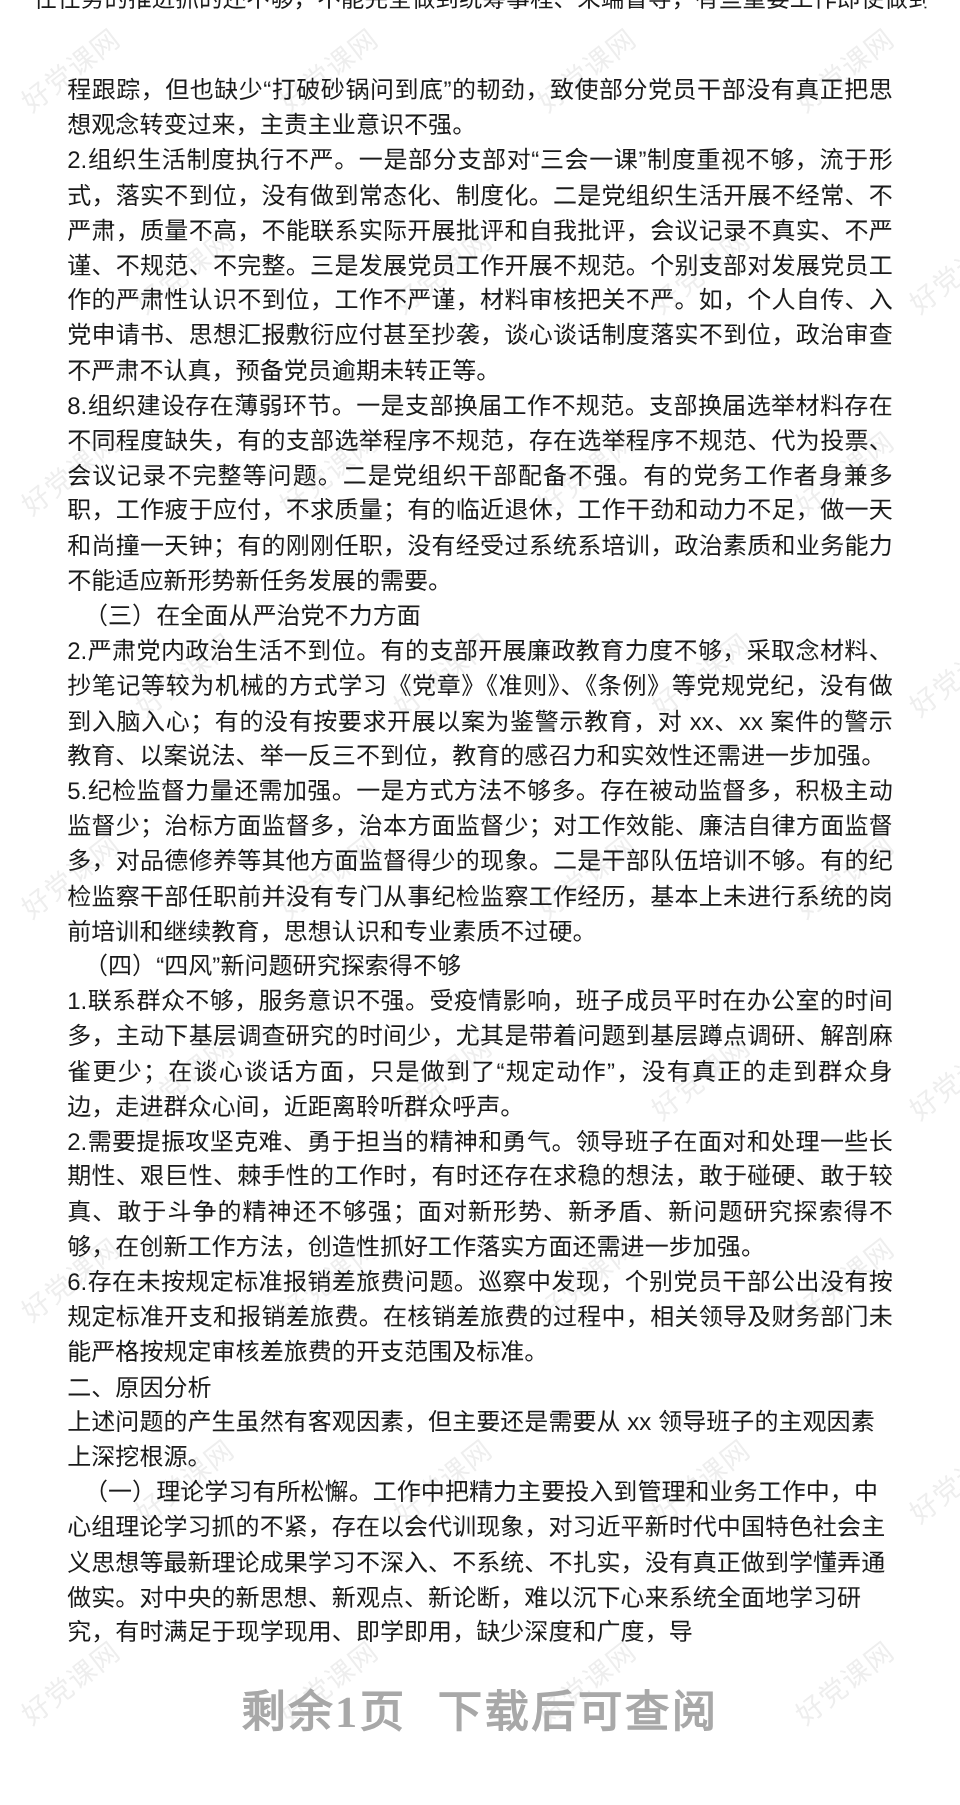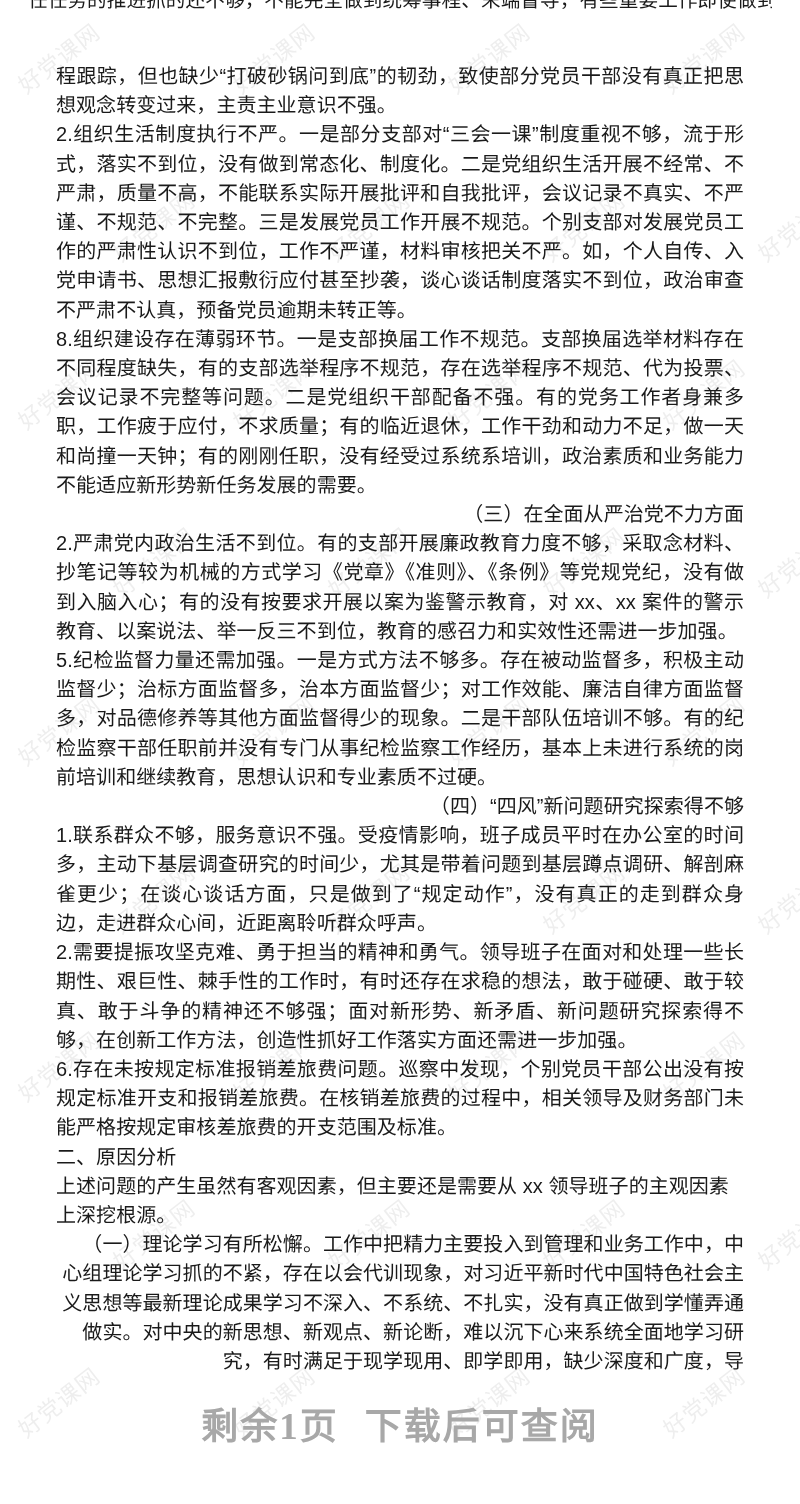--- a/index.html
+++ b/index.html
@@ -67,21 +67,21 @@
     font-size: 20px;
     line-height: 29.2px;
     color: #1a1a1a;
     text-align: justify;
     text-justify: inter-ideograph;
     letter-spacing: 0.05px;
     word-break: break-all;
   }
   p.para.heading {
     text-indent: 14px;
-    text-align: right;
+    text-align: left;
   }
   p.para.plain {
     text-align: left;
   }
   .text-start {
     position: absolute;
     top: 62px;
     left: 28px;
     right: 28px;
     z-index: 3;

